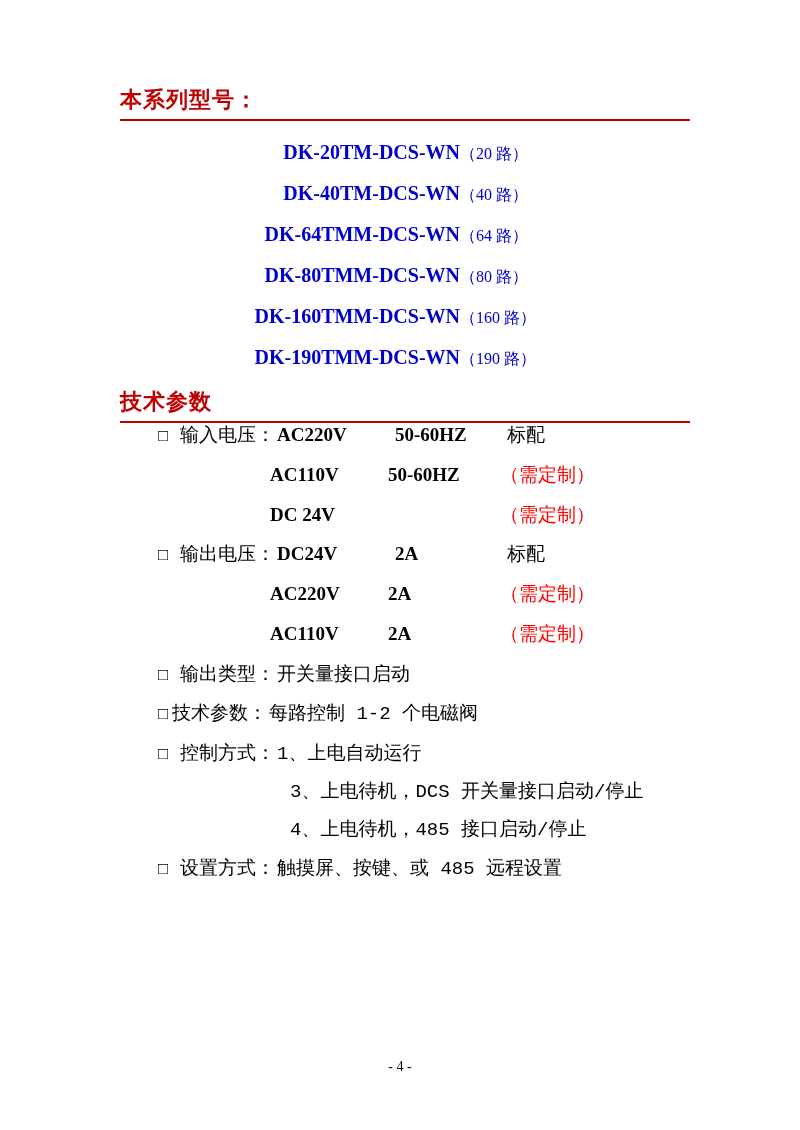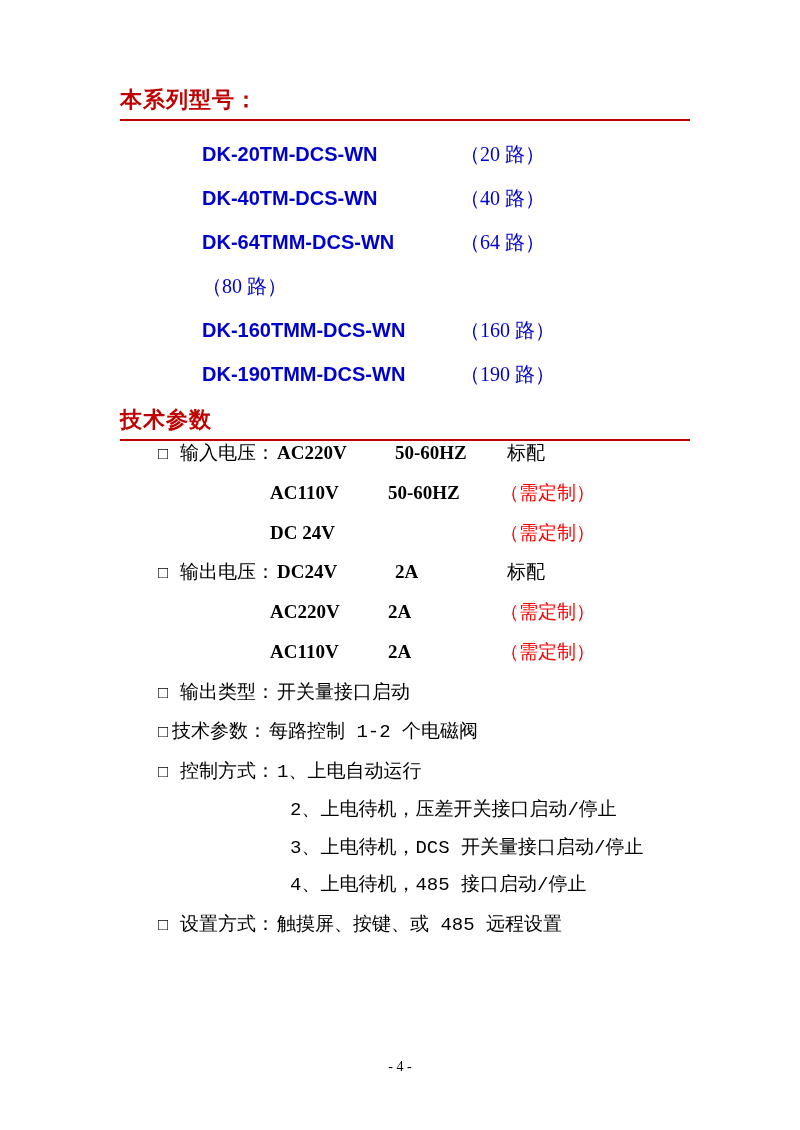--- a/index.html
+++ b/index.html
@@ -51,25 +51,26 @@
     align-items: baseline;
     margin: 0 0 17px 0;
     padding-left: 82px;
   }
   .model-name {
     color: #0000cc;
     font-weight: bold;
     font-size: 20px;
     width: 258px;
     white-space: nowrap;
-    font-family: Liberation Sans, sans-serif;
+    font-family: Liberation Serif, serif;
+    text-align: right;
   }
   .model-channels {
     color: #0000cc;
-    font-size: 20px;
+    font-size: 16px;
     white-space: nowrap;
     font-family: "Liberation Serif", "DejaVu Serif", serif;
     text-align: center;
   }
 
   
   .spec-block { margin: 0; }
   .spec-row {
     display: flex;
     align-items: baseline;
@@ -134,20 +135,21 @@
     </li>
     <li class="model-row">
       <span class="model-name">DK-40TM-DCS-WN</span>
       <span class="model-channels">（40 路）</span>
     </li>
     <li class="model-row">
       <span class="model-name">DK-64TMM-DCS-WN</span>
       <span class="model-channels">（64 路）</span>
     </li>
     <li class="model-row">
+      <span class="model-name">DK-80TMM-DCS-WN</span>
       <span class="model-channels">（80 路）</span>
     </li>
     <li class="model-row">
       <span class="model-name">DK-160TMM-DCS-WN</span>
       <span class="model-channels">（160 路）</span>
     </li>
     <li class="model-row">
       <span class="model-name">DK-190TMM-DCS-WN</span>
       <span class="model-channels">（190 路）</span>
     </li>
@@ -206,23 +208,20 @@
       <span class="spec-label">技术参数：</span>
       <span class="col-c">每路控制 1-2 个电磁阀</span>
     </div>
 
     <div class="spec-row indent">
       <span class="bullet">□</span>
       <span class="spec-label">控制方式：</span>
       <span class="col-c">1、上电自动运行</span>
     </div>
     <div class="spec-row sub-indent2">
-      <span class="col-c">2、上电待机，压差开关接口启动/停止</span>
-    </div>
-    <div class="spec-row sub-indent2">
       <span class="col-c">3、上电待机，DCS 开关量接口启动/停止</span>
     </div>
     <div class="spec-row sub-indent2">
       <span class="col-c">4、上电待机，485 接口启动/停止</span>
     </div>
 
     <div class="spec-row indent">
       <span class="bullet">□</span>
       <span class="spec-label">设置方式：</span>
       <span class="col-c">触摸屏、按键、或 485 远程设置</span>

